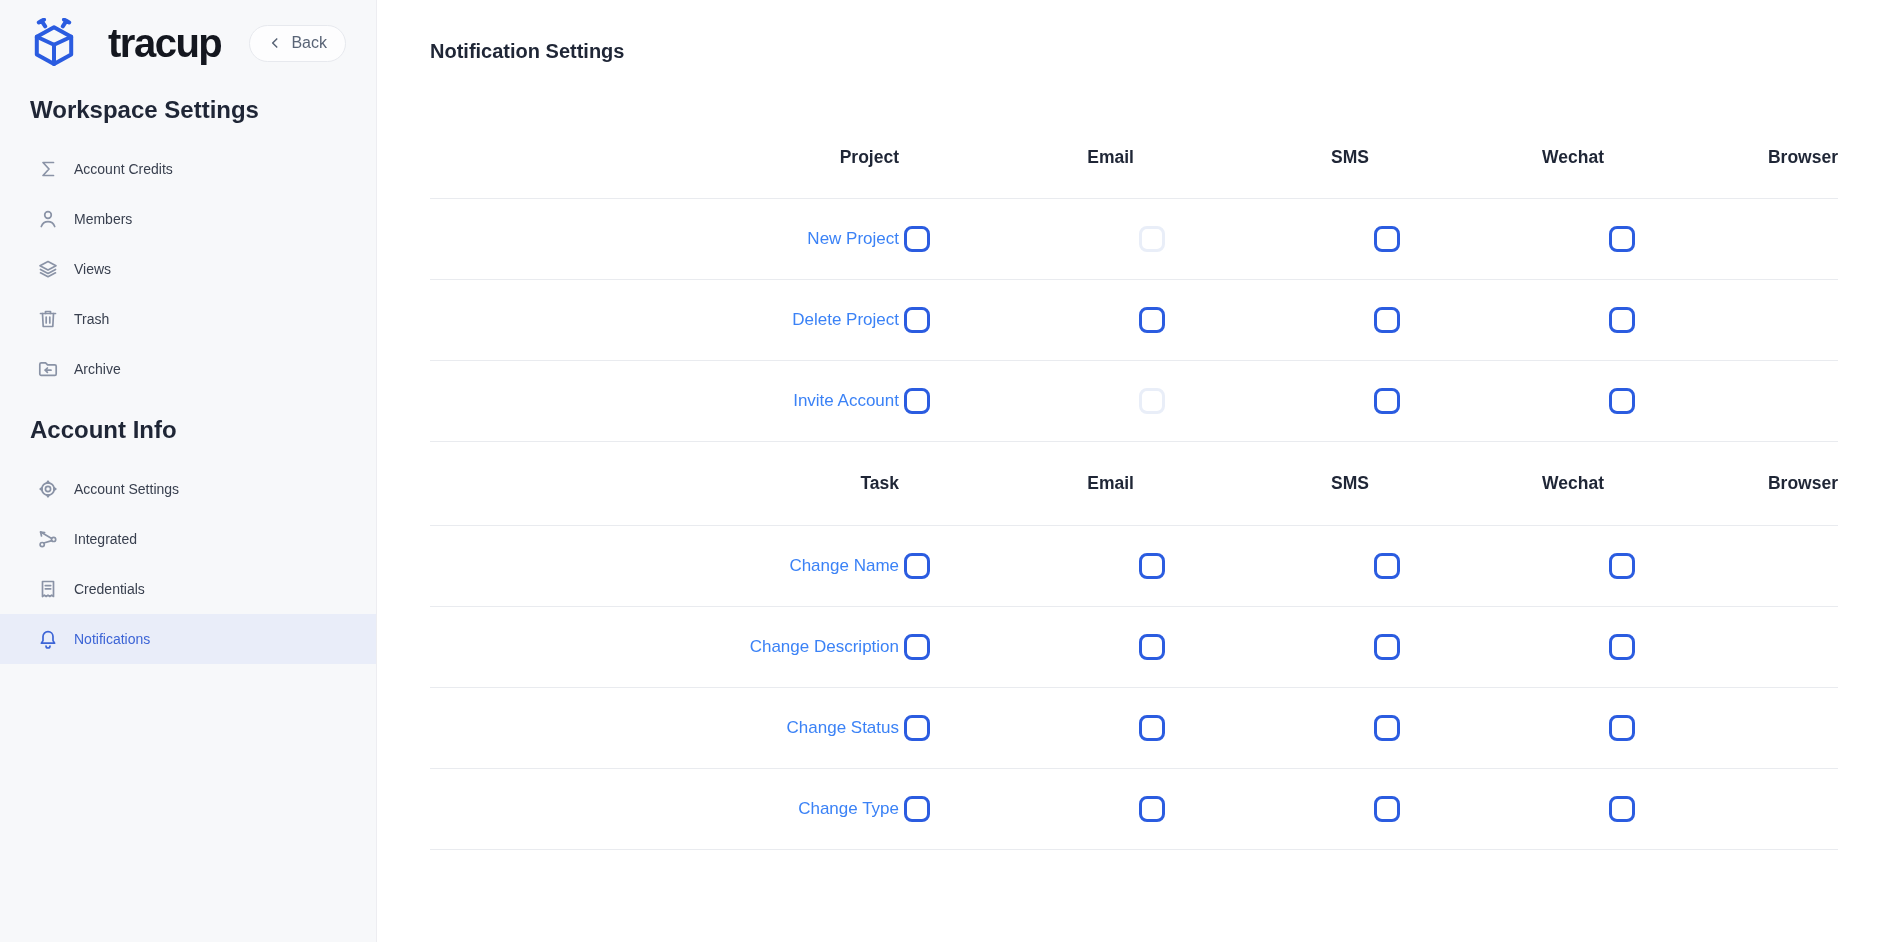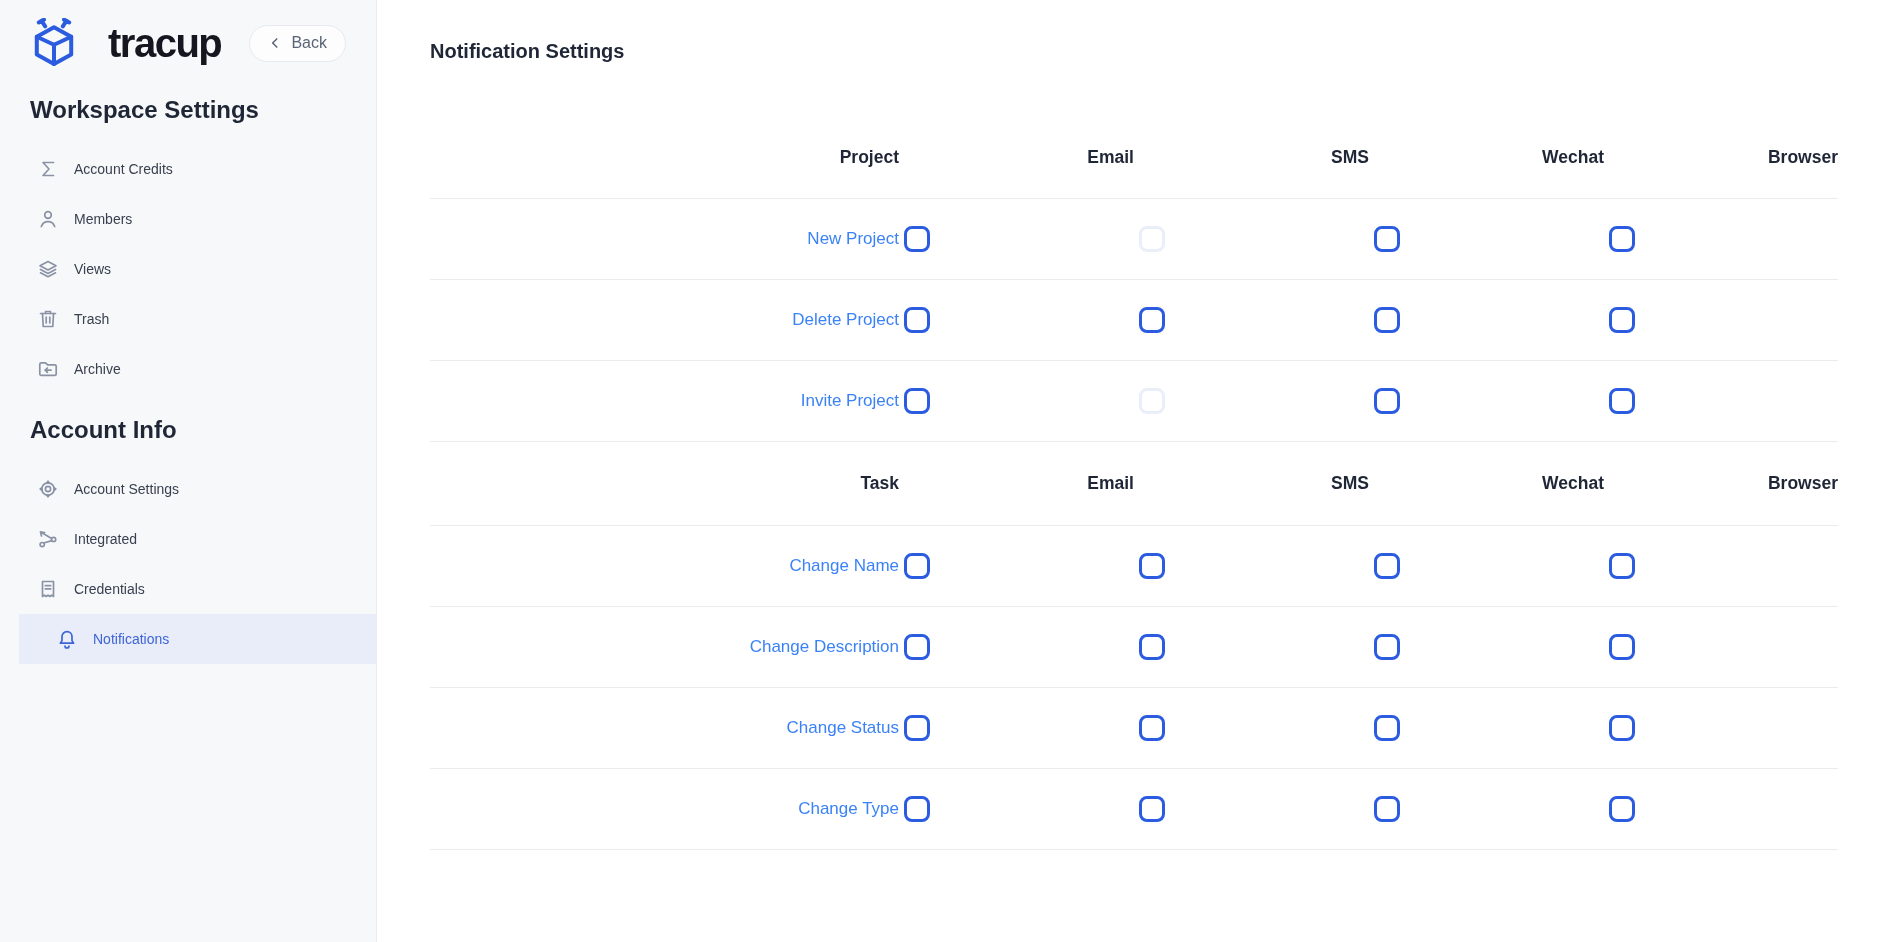--- a/index.html
+++ b/index.html
@@ -20,21 +20,21 @@
               color:#596476; font-size:16px; cursor:pointer; }
   .back-btn svg { display:block; }
 
   .section-title { font-size:24px; font-weight:700; color:var(--heading);
                    padding:0 30px; margin-top:22px; margin-bottom:20px; }
   .menu-item { display:flex; align-items:center; height:50px; padding-left:36px;
                font-size:14px; color:#39404f; cursor:pointer; }
   .mi-icon { width:24px; height:24px; margin-right:14px; color:var(--muted-icon);
              display:flex; align-items:center; justify-content:center; }
   .mi-icon svg { display:block; }
-  .menu-item.active { background:var(--active-bg); color:var(--active-text);margin-left:19px; }
+  .menu-item.active { background:var(--active-bg); color:var(--active-text); }
   .menu-item.active .mi-icon { color:var(--active-text); }
 
   
   .main { flex:1; padding:40px 0 0 53px; background:#fff; }
   .page-title { font-size:20px; font-weight:700; color:var(--heading); }
   .tables { margin-top:0; }
   .ntable { width:1408px; }
   .trow { display:grid; grid-template-columns:469px 235px 235px 235px 234px;
           align-items:center;text-align:right; }
   .thead { height:82px; border-bottom:1px solid var(--divider); }
@@ -208,21 +208,21 @@
               <div class="cb" role="checkbox" aria-checked="false"></div>
             </div>
             <div>
               <div class="cb" role="checkbox" aria-checked="false"></div>
             </div>
             <div>
               <div class="cb" role="checkbox" aria-checked="false"></div>
             </div>
           </div>
           <div class="trow rrow">
-            <div class="row-label">Invite Project</div>
+            <div class="row-label">Invite Account</div>
             <div>
               <div class="cb" role="checkbox" aria-checked="false"></div>
             </div>
             <div>
               <div class="cb disabled" role="checkbox" aria-checked="false"></div>
             </div>
             <div>
               <div class="cb" role="checkbox" aria-checked="false"></div>
             </div>
             <div>

